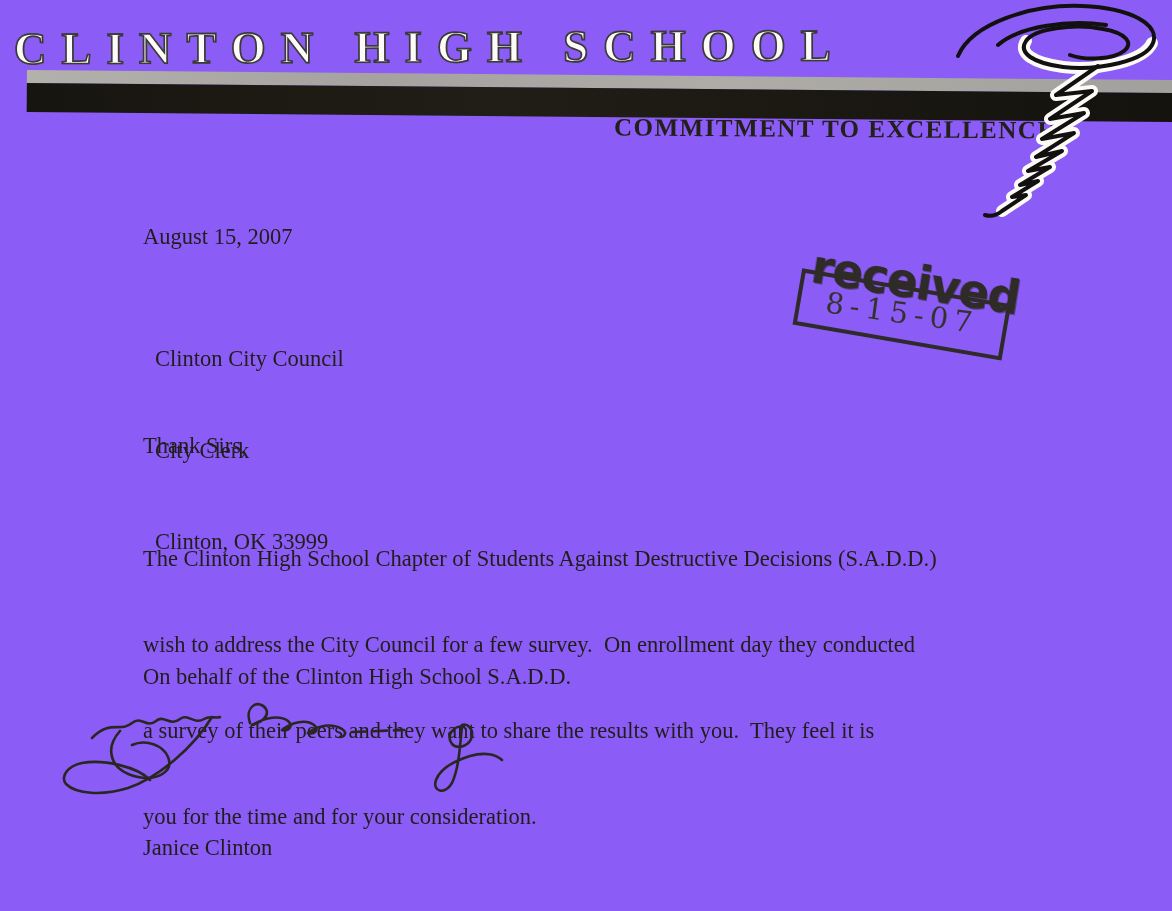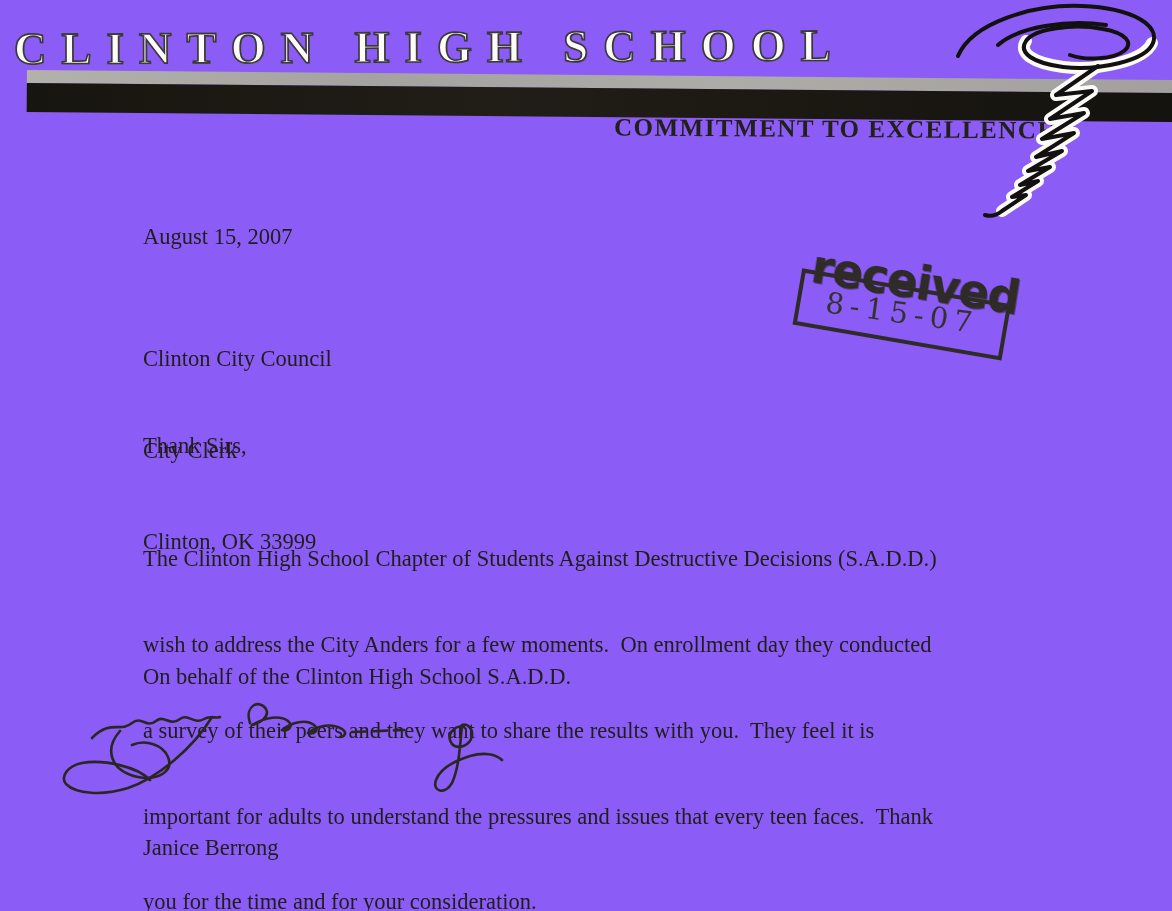--- a/index.html
+++ b/index.html
@@ -77,21 +77,21 @@
     font-family:"DejaVu Serif", serif;
     font-size:29px;
     letter-spacing:6px;
     color:#35322e;
     transform:rotate(-2deg) translateY(-2px);
     white-space:nowrap;
   }
   
   .txt{position:absolute;left:143px;font-size:22.5px;line-height:30px;white-space:pre;}
   .date-line{top:222px;text-align:center;}
-  .recipient{top:283px;line-height:30.5px;}
+  .recipient{top:283px;line-height:30.5px;margin-left:12px;}
   .salutation{top:431px;}
   .body-par{top:488px;line-height:28.6px;}
   .closing{top:662px;}
   .signer-block{top:777px;line-height:28.6px;}
   .signature{position:absolute;left:52px;top:692px;width:470px;height:122px;}
 </style>
 </head>
 <body>
 
 <div class="page">
@@ -133,23 +133,22 @@
   <div class="txt recipient">
     <div>Clinton City Council</div>
     <div>City Clerk</div>
     <div>Clinton, OK 33999</div>
   </div>
 
   <div class="txt salutation">Thank Sirs,</div>
 
   <div class="txt body-par">
     <div>The Clinton High School Chapter of Students Against Destructive Decisions (S.A.D.D.)</div>
-    <div>wish to address the City Anders for a few moments.  On enrollment day they conducted</div>
+    <div>wish to address the City Council for a few survey.  On enrollment day they conducted</div>
     <div>a survey of their peers and they want to share the results with you.  They feel it is</div>
-    <div>important for adults to understand the pressures and issues that every teen faces.  Thank</div>
     <div>you for the time and for your consideration.</div>
   </div>
 
   <div class="txt closing">On behalf of the Clinton High School S.A.D.D.</div>
 
   <svg class="signature" viewBox="0 0 470 122">
     <g fill="none" stroke="#2a2723" stroke-width="2.6" stroke-linecap="round" stroke-linejoin="round">
 
       <path d="M40,46 C58,27 68,41 80,31 C90,23 94,37 104,29 C112,22 118,35 128,27 C136,21 142,33 152,27 C158,23 164,27 168,25"></path>
 
@@ -159,19 +158,19 @@
 
       <path d="M198,31 C192,13 208,7 214,17 C218,25 208,31 200,33 C214,25 228,23 236,29 C242,34 236,40 230,38 C240,30 254,27 262,33 C268,38 262,43 256,41 C266,33 280,31 290,37 C296,41 292,45 288,45"></path>
 
       <path d="M300,40 L352,38" stroke-dasharray="14 7"></path>
 
       <path d="M412,34 C400,34 394,44 400,52 C406,58 418,54 420,44 C421,36 415,31 410,33 C408,54 407,76 400,91 C393,103 380,100 384,88 C388,77 402,69 418,64 C432,60 444,62 450,68"></path>
     </g>
   </svg>
 
   <div class="txt signer-block">
-    <div>Janice Berrong</div>
+    <div>Janice Clinton</div>
     
     
     
   </div>
 
 </div>
 
 </body></html>

